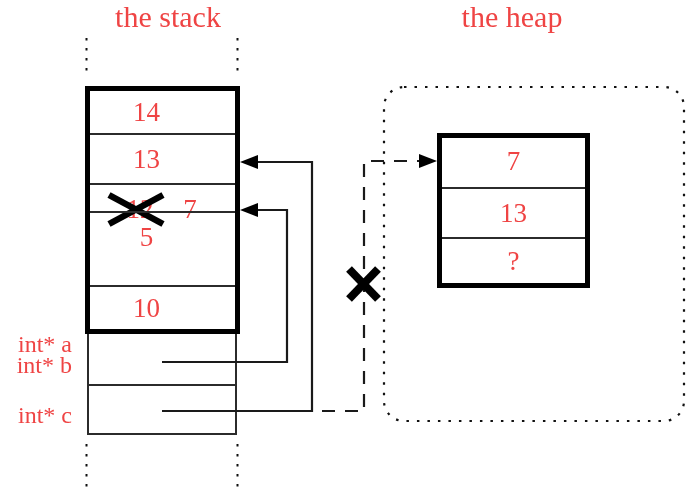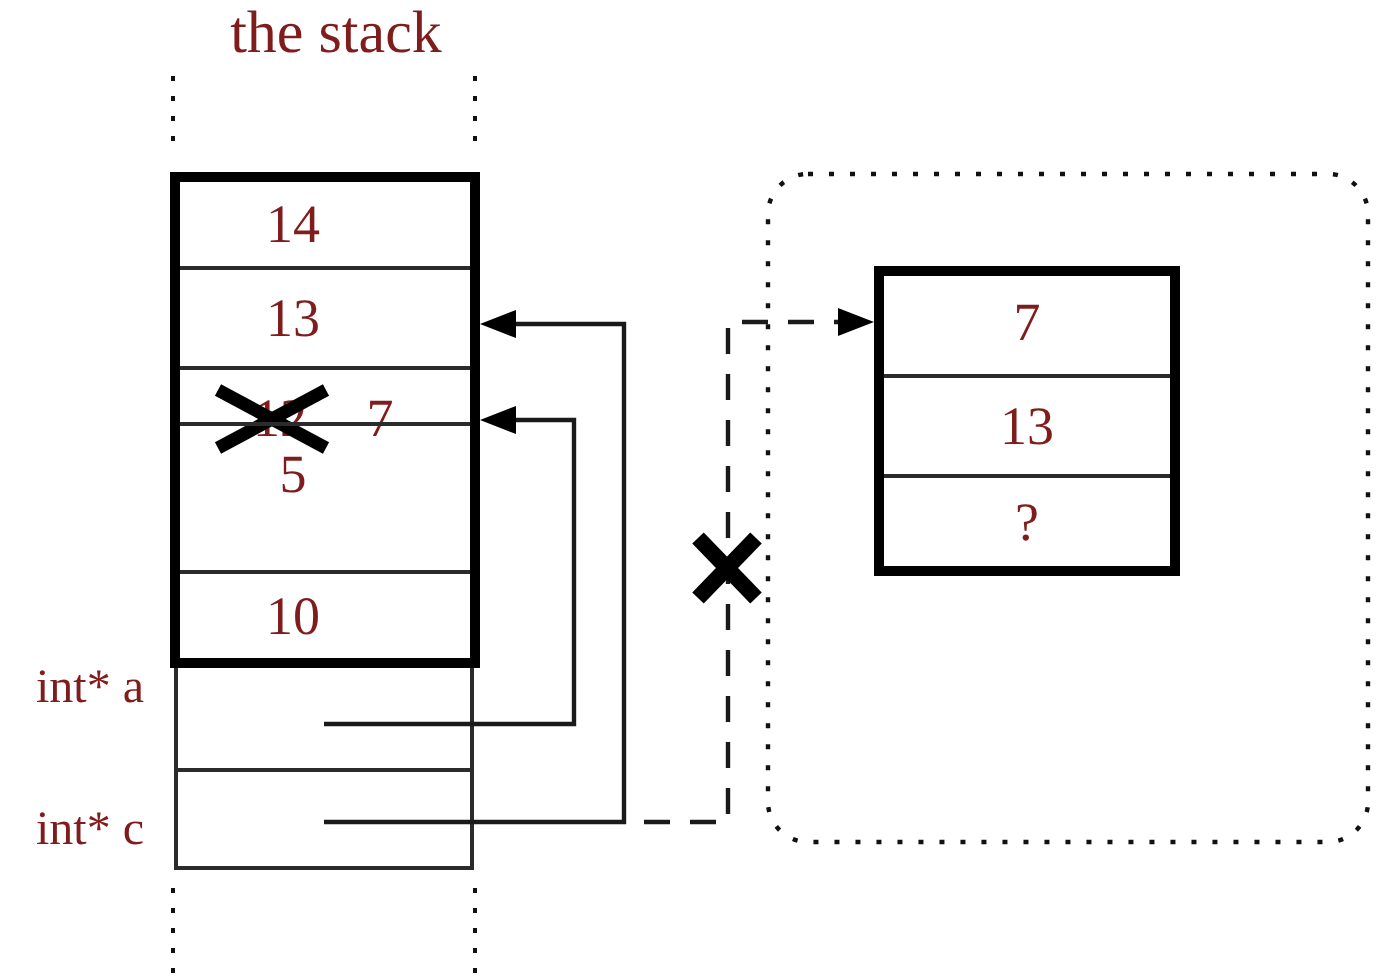--- a/index.html
+++ b/index.html
@@ -1,18 +1,18 @@
 <!DOCTYPE html>
 <html><head>
 <meta charset="utf-8">
 <style>
   html,body{margin:0;padding:0;background:#fff;}
   #canvas{
     position:relative;width:692px;height:489px;background:#ffffff;
-    font-family:"Liberation Serif","DejaVu Serif",serif;color:#7f1d1d;overflow:hidden;
+    font-family:"Liberation Serif","DejaVu Serif",serif;color:#ef4444;overflow:hidden;
   }
   .title{position:absolute;top:-1px;height:36px;line-height:36px;font-size:30px;text-align:center;white-space:nowrap;}
   #stack-title{left:68px;width:200px;}
   #heap-title{left:412px;width:200px;}
 
   
   #stack-box{
     position:absolute;left:85px;top:86px;width:155px;height:248px;
     border:5px solid #000;box-sizing:border-box;display:flex;flex-direction:column;
   }
@@ -56,20 +56,21 @@
   .h3{flex:1;line-height:44px;}
 
   #overlay{position:absolute;left:0;top:0;width:692px;height:489px;pointer-events:none;}
 </style>
 </head>
 <body>
 
 <div id="canvas">
 
   <div class="title" id="stack-title">the stack</div>
+  <div class="title" id="heap-title">the heap</div>
 
   <div id="stack-box">
     <div class="scell r1"><span>14</span></div>
     <div class="scell r2 divided"><span>13</span></div>
     <div class="scell r3 divided">
       <span class="old-val">12</span>
       <svg class="xmark" width="60" height="37">
         <line x1="3" y1="4" x2="57" y2="33" stroke="#000" stroke-width="6.5"></line>
         <line x1="3" y1="33" x2="57" y2="4" stroke="#000" stroke-width="6.5"></line>
       </svg>
@@ -78,20 +79,21 @@
     <div class="scell r4 divided"><span>5</span></div>
     <div class="scell r5 divided"><span>10</span></div>
   </div>
 
   <div id="sub-box">
     <div class="sub-row-b"></div>
     <div class="sub-row-c"></div>
   </div>
 
   <div class="ptr-label" id="label-a">int* a</div>
+  <div class="ptr-label" id="label-b">int* b</div>
   <div class="ptr-label" id="label-c">int* c</div>
 
   <div id="heap-box">
     <div class="hcell h1"><span>7</span></div>
     <div class="hcell h2 divided"><span>13</span></div>
     <div class="hcell h3 divided"><span>?</span></div>
   </div>
 
   <svg id="overlay" viewBox="0 0 692 489">
 

